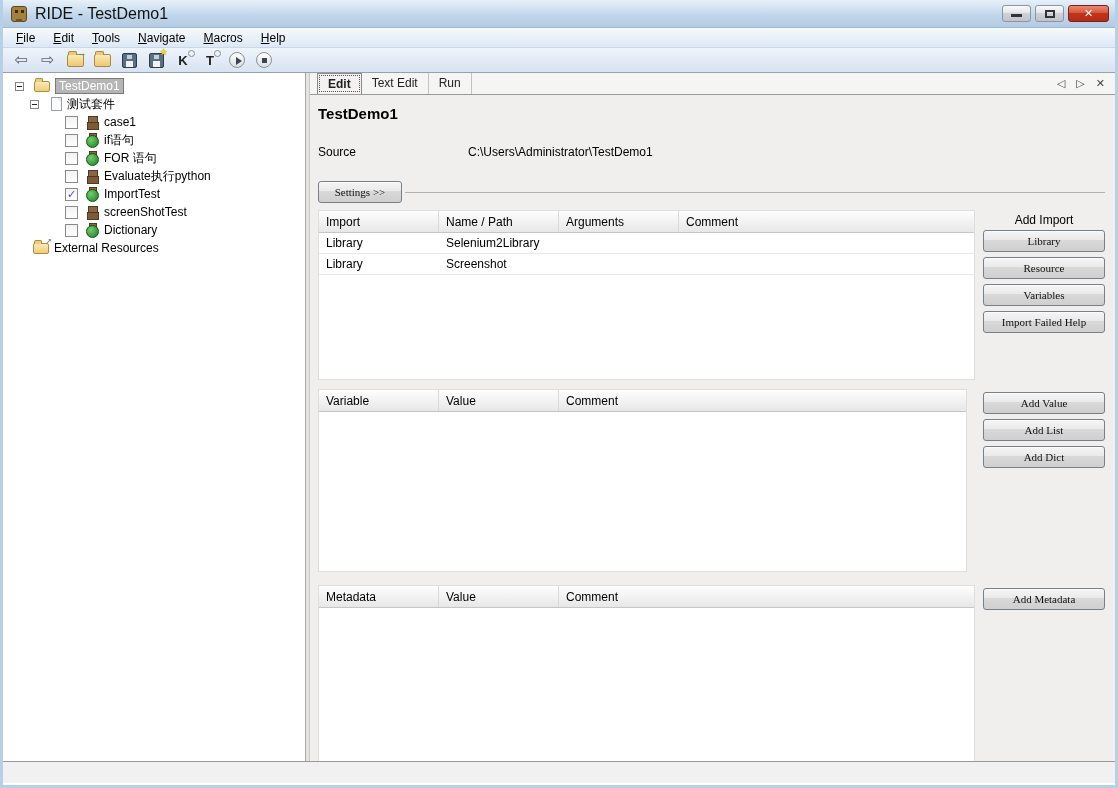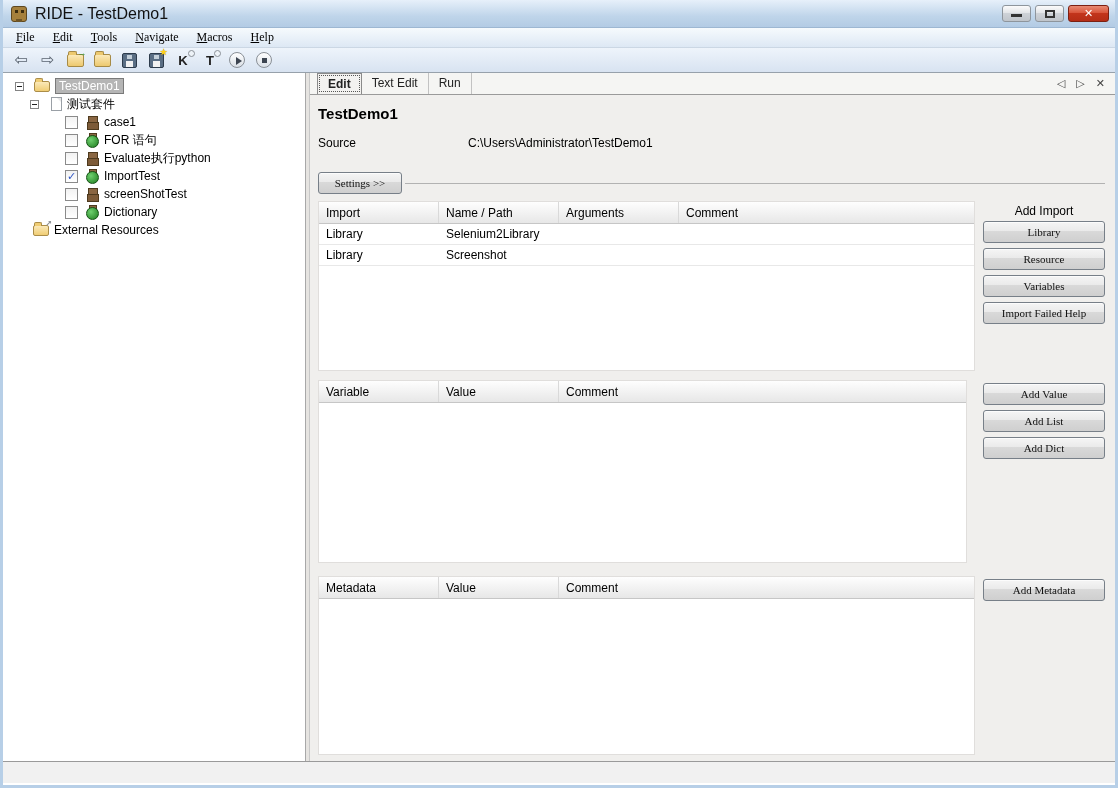--- a/index.html
+++ b/index.html
@@ -18,21 +18,21 @@
   .win-btn{width:29px;height:17px;border:1px solid #8e959c;border-radius:3px;position:relative;
     background:linear-gradient(#fbfbfb,#e3e5e8 45%,#cfd3d8 46%,#c0c5cb);}
   .win-btn.close{width:41px;background:linear-gradient(#e88a73,#d9563c 45%,#c3351c 46%,#b52d16);border-color:#7c2012;}
   .glyph-min{position:absolute;left:8px;bottom:4px;width:11px;height:3px;background:#333;}
   .glyph-max{position:absolute;left:9px;top:4px;width:10px;height:8px;border:2px solid #333;}
   .glyph-close{position:absolute;left:0;top:1px;width:100%;text-align:center;color:#fff;font-weight:bold;font-size:11px;}
 
   
   .menubar{height:20px;background:linear-gradient(#f6fafd,#dde8f4);display:flex;align-items:center;padding-left:4px;
     border-bottom:1px solid #cbd7e4;}
-  .menu-item{padding:2px 9px;cursor:default;font-family:Liberation Serif, serif;}
+  .menu-item{padding:2px 9px;cursor:default;}
   .menu-item u{text-decoration:underline;}
 
   
   .toolbar{height:25px;background:linear-gradient(#eef4fb,#d8e3f1);display:flex;align-items:center;gap:3px;
     padding-left:6px;border-bottom:1px solid #97a1ab;}
   .tbtn{width:24px;height:22px;display:flex;align-items:center;justify-content:center;position:relative;}
   .arrow-glyph{font-size:16px;color:#5a6470;line-height:1;}
   .ticon-folder{width:17px;height:13px;background:linear-gradient(#fbe9b8,#edc96f);border:1px solid #a78b46;border-radius:2px;position:relative;}
   .ticon-folder::before{content:"";position:absolute;top:-4px;left:0;width:7px;height:3px;background:#edc96f;border:1px solid #a78b46;border-bottom:none;border-radius:2px 2px 0 0;}
   .ticon-folder .ov{position:absolute;top:-7px;right:-4px;font-size:9px;color:#2f8f2f;font-weight:bold;}
@@ -74,21 +74,21 @@
 
   
   .tabbar{height:22px;background:#f5f5f3;border-bottom:1px solid #9a9a9a;display:flex;align-items:stretch;padding-left:7px;}
   .tab{padding:3px 10px 0 10px;border-right:1px solid #c2c2c2;color:#222;}
   .tab.active{font-weight:bold;background:#f3f2f0;border:1px solid #8a8a8a;border-bottom:none;outline:1px dotted #555;outline-offset:-3px;}
   .tab-nav{margin-left:auto;display:flex;align-items:center;gap:11px;padding-right:10px;color:#444;font-size:11px;}
 
   
   .content{flex:1;padding:0 10px 0 8px;overflow:hidden;}
   .suite-title{margin-top:10px;font-size:15px;font-weight:bold;}
-  .source-row{display:flex;margin-top:14px;}
+  .source-row{display:flex;margin-top:23px;}
   .source-label{width:150px;}
   .settings-row{margin-top:22px;display:flex;align-items:center;}
   .w7btn{height:22px;border:1px solid #777f88;border-radius:3px;color:#111;font-family:Liberation Serif, serif;
     font-size:11px;background:linear-gradient(#f5f5f5,#eaeaea 45%,#d9d9d9 46%,#cfcfcf);box-shadow:inset 0 1px 0 rgba(255,255,255,.7);}
   .settings-btn{width:84px;}
   .settings-line{flex:1;height:0;border-top:1px solid #b2b2b2;margin-left:3px;}
 
   .section{display:flex;align-items:flex-start;}
   .sec-import{margin-top:7px;}
   .sec-variable{margin-top:9px;gap:8px;}
@@ -193,20 +193,25 @@
       </div>
 
       <div class="tree-row" style="padding-left:62px;">
         <span class="checkbox"></span>
         <span class="robot brown" style="margin-left:7px;"></span>
         <span class="tlabel">case1</span>
       </div>
       <div class="tree-row" style="padding-left:62px;">
         <span class="checkbox"></span>
         <span class="robot green" style="margin-left:7px;"></span>
+        <span class="tlabel">if语句</span>
+      </div>
+      <div class="tree-row" style="padding-left:62px;">
+        <span class="checkbox"></span>
+        <span class="robot green" style="margin-left:7px;"></span>
         <span class="tlabel">FOR 语句</span>
       </div>
       <div class="tree-row" style="padding-left:62px;">
         <span class="checkbox"></span>
         <span class="robot brown" style="margin-left:7px;"></span>
         <span class="tlabel">Evaluate执行python</span>
       </div>
       <div class="tree-row" style="padding-left:62px;">
         <span class="checkbox">
             <span>✓</span>

